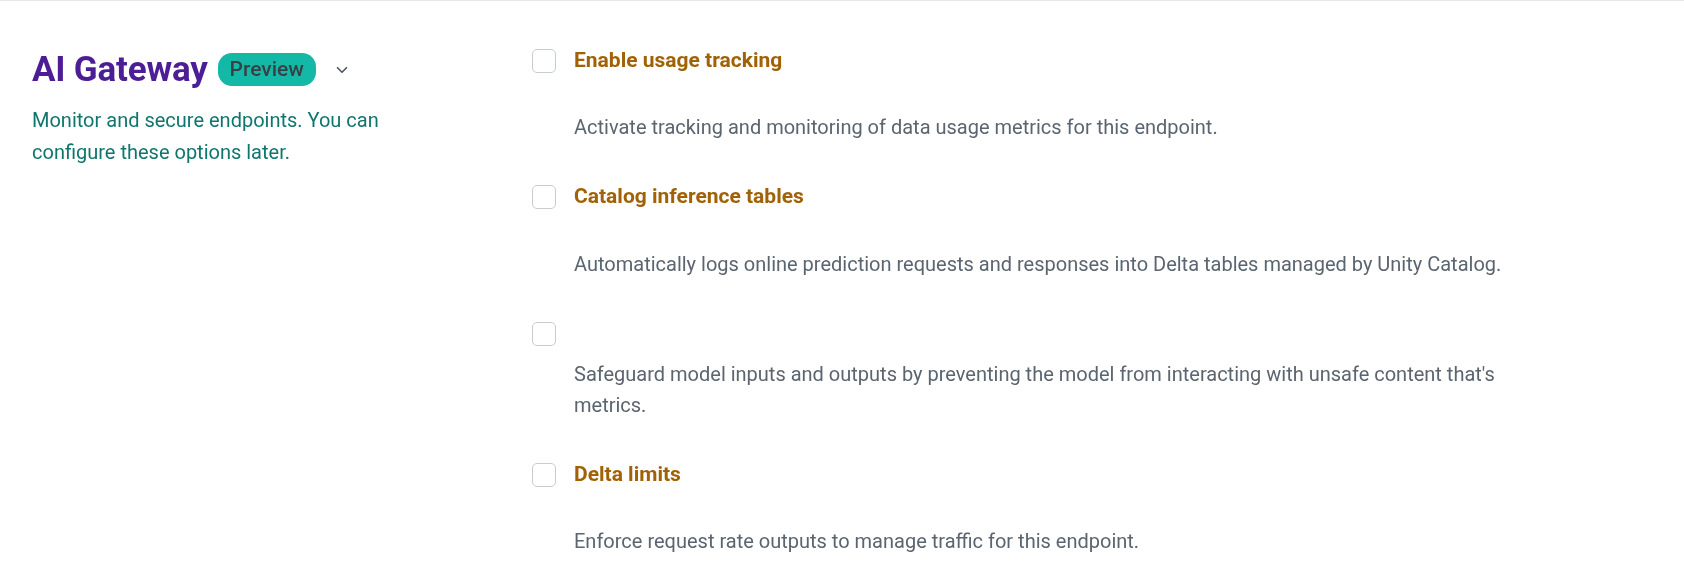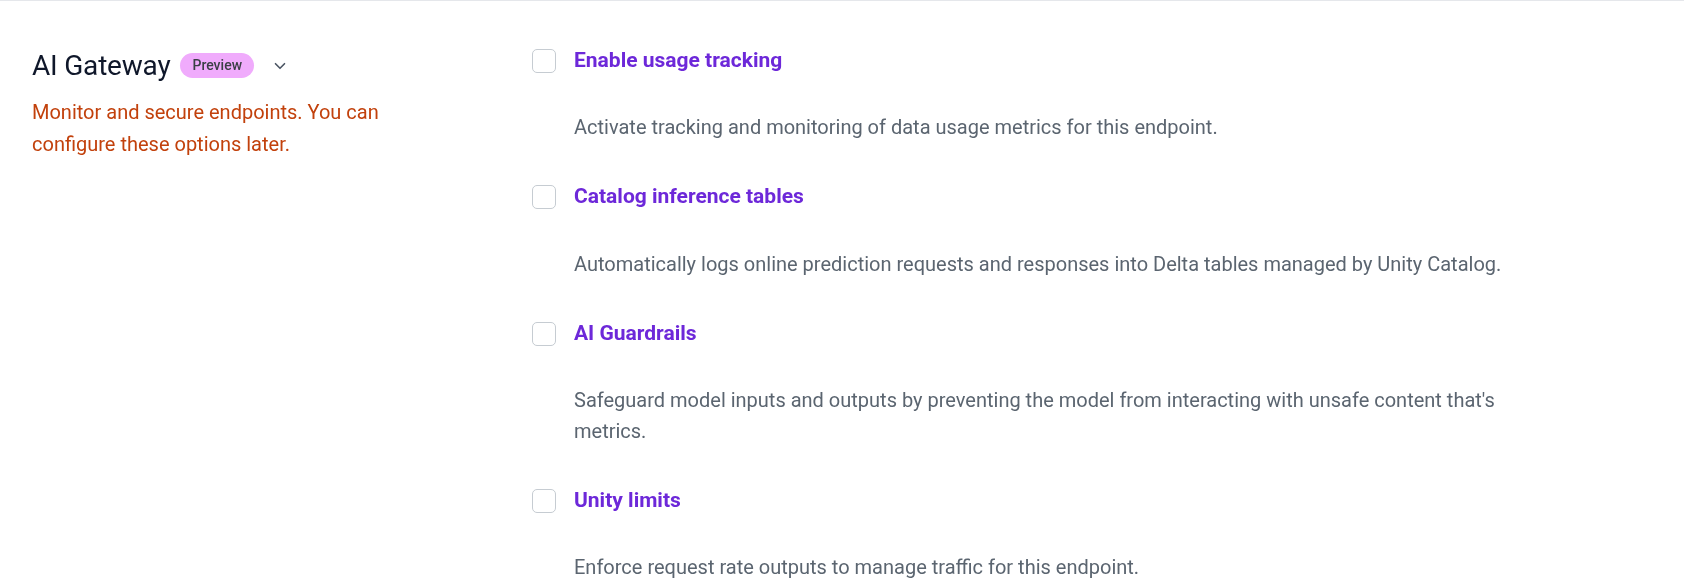--- a/index.html
+++ b/index.html
@@ -25,51 +25,51 @@
       flex: 0 0 460px;
       padding-top: 8px;
     }
     .header-row {
       display: flex;
       align-items: center;
       gap: 10px;
       margin-bottom: 14px;
     }
     .section-title {
-      font-size: 28px;
-      font-weight: 400;
-      color: #0f172a;
+      font-size: 35px;
+      font-weight: 700;
+      color: #4c1d95;
       letter-spacing: -0.2px;
     }
     .badge {
-      background: #f0abfc;
+      background: #14b8a6;
       color: #3a3f45;
       border-radius: 14px;
       padding: 3px 12px;
-      font-size: 14px;
+      font-size: 21px;
       font-weight: 500;
       line-height: 1.3;
     }
     .chevron {
       display: inline-flex;
       align-items: center;
       justify-content: center;
       width: 24px;
       height: 24px;
       color: #4b5563;
       cursor: pointer;
       margin-left: 4px;
     }
     .chevron svg {
       width: 18px;
       height: 18px;
     }
     .section-description {
       font-size: 20px;
-      color: #c2410c;
+      color: #0f766e;
       line-height: 1.6;
       max-width: 420px;
     }
     .right-col {
       flex: 1;
       display: flex;
       flex-direction: column;
       gap: 40px;
       padding-top: 6px;
       max-width: 1020px;
@@ -88,21 +88,21 @@
       background: #ffffff;
       margin-top: 2px;
       cursor: pointer;
     }
     .option-texts {
       flex: 1;
     }
     .option-title {
       font-size: 21px;
       font-weight: 700;
-      color: #6d28d9;
+      color: #a16207;
       margin-bottom: 10px;
       line-height: 1.25;
     }
     .option-desc {
       font-size: 20px;
       color: #5b6570;
       line-height: 1.55;
       margin-top: 39px;
     }
   </style>
@@ -138,28 +138,27 @@
       <div class="checkbox"></div>
       <div class="option-texts">
         <div class="option-title">Catalog inference tables</div>
         <div class="option-desc">Automatically logs online prediction requests and responses into Delta tables managed by Unity Catalog.</div>
       </div>
     </div>
 
     <div class="option-row">
       <div class="checkbox"></div>
       <div class="option-texts">
-        <div class="option-title">AI Guardrails</div>
         <div class="option-desc">Safeguard model inputs and outputs by preventing the model from interacting with unsafe content that's metrics.</div>
       </div>
     </div>
 
     <div class="option-row">
       <div class="checkbox"></div>
       <div class="option-texts">
-        <div class="option-title">Unity limits</div>
+        <div class="option-title">Delta limits</div>
         <div class="option-desc">Enforce request rate outputs to manage traffic for this endpoint.</div>
       </div>
     </div>
 
   </div>
 
 </div>
 
 </body></html>

